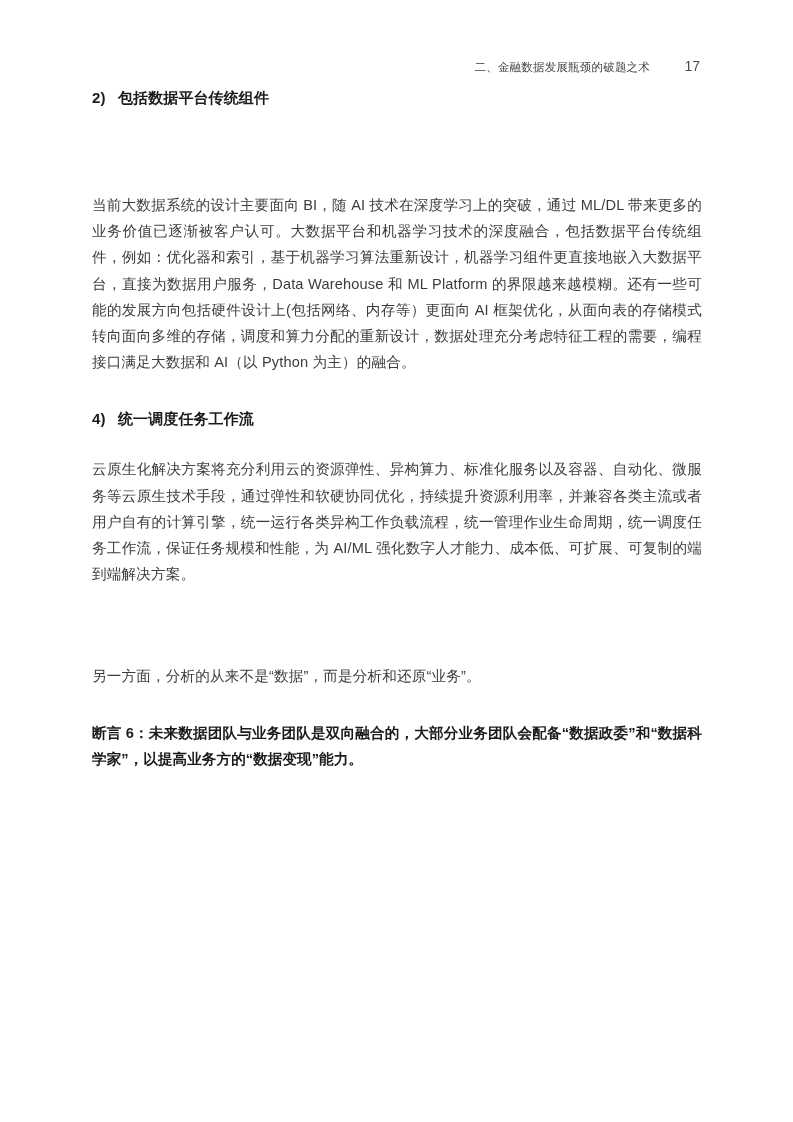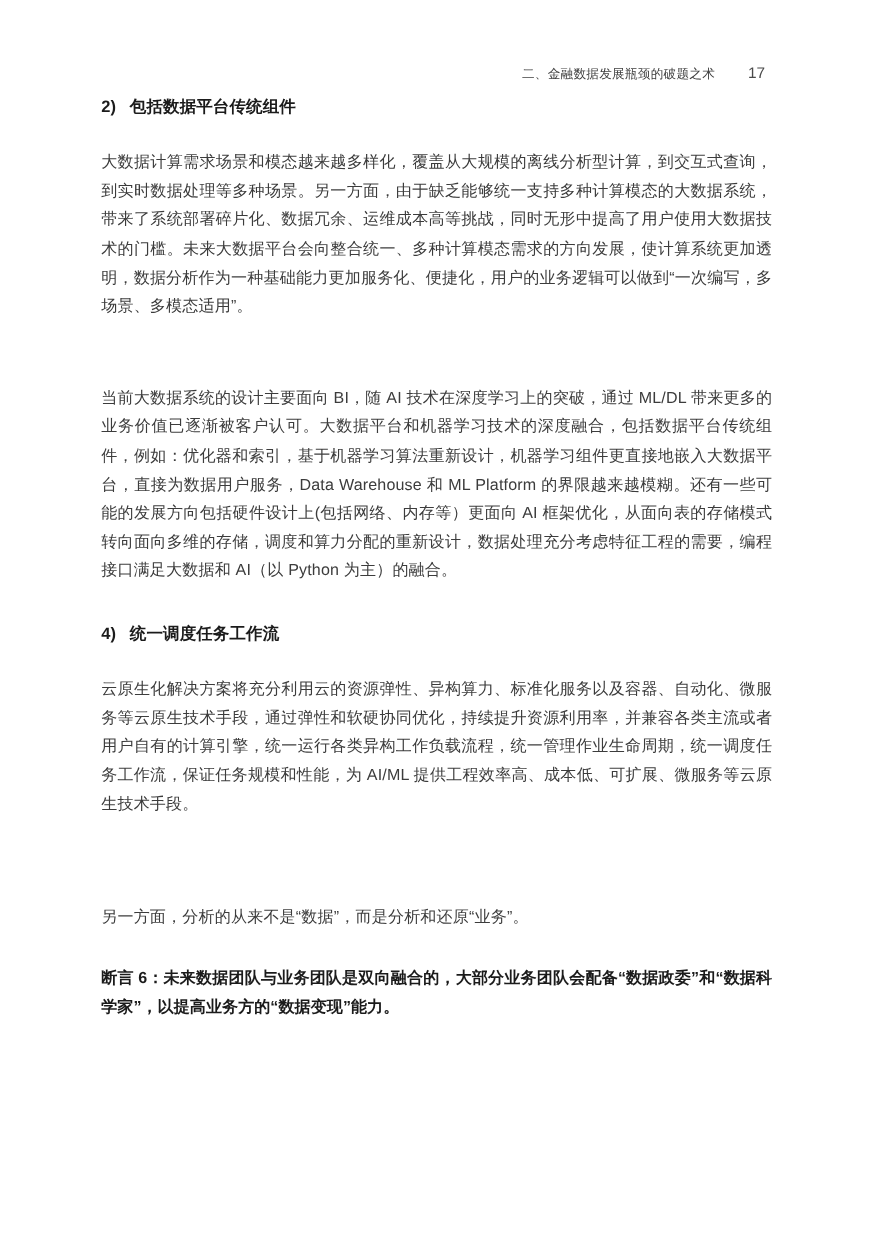--- a/index.html
+++ b/index.html
@@ -33,21 +33,21 @@
     font-size: 11.5px;
     color: #3f3f3f;
     letter-spacing: 0.2px;
     white-space: nowrap;
   }
   .header-pagenum {
     font-size: 14px;
     color: #4a4a4a;
     margin-left: 30px;
     min-width: 20px;
-    text-align: left;
+    text-align: right;
     font-weight: 400;
   }
   
   .content {
     position: absolute;
     top: 86px;
     left: 92px;
     width: 610px;
   }
   
@@ -107,38 +107,37 @@
   </div>
 
   <div class="content">
 
     <h3 class="sub-heading">
       <span class="marker">2)</span><span>包括数据平台传统组件</span>
     </h3>
 
     <div class="gap-h-to-p"></div>
 
-    <p class="body">大数据计算需求场景和模态越来越多样化，覆盖从大规模的离线分析型计算，到交互式查询，到实时数据处理等多种场景。另一方面，由于缺乏能够统一支持多种计算模态的大数据系统，带来了系统部署碎片化、数据冗余、运维成本高等挑战，同时无形中提高了用户使用大数据技术的门槛。未来大数据平台会向整合统一、多种计算模态需求的方向发展，使计算系统更加透明，数据分析作为一种基础能力更加服务化、便捷化，用户的业务逻辑可以做到“一次编写，多场景、多模态适用”。</p>
 
     <div class="gap-p-to-h"></div>
 
 
     <div class="gap-h-to-p"></div>
 
     <p class="body">当前大数据系统的设计主要面向 BI，随 AI 技术在深度学习上的突破，通过 ML/DL 带来更多的业务价值已逐渐被客户认可。大数据平台和机器学习技术的深度融合，包括数据平台传统组件，例如：优化器和索引，基于机器学习算法重新设计，机器学习组件更直接地嵌入大数据平台，直接为数据用户服务，Data Warehouse 和 ML Platform 的界限越来越模糊。还有一些可能的发展方向包括硬件设计上(包括网络、内存等）更面向 AI 框架优化，从面向表的存储模式转向面向多维的存储，调度和算力分配的重新设计，数据处理充分考虑特征工程的需要，编程接口满足大数据和 AI（以 Python 为主）的融合。</p>
 
     <div class="gap-p-to-h"></div>
 
     <h3 class="sub-heading">
       <span class="marker">4)</span><span>统一调度任务工作流</span>
     </h3>
 
     <div class="gap-h-to-p"></div>
 
-    <p class="body">云原生化解决方案将充分利用云的资源弹性、异构算力、标准化服务以及容器、自动化、微服务等云原生技术手段，通过弹性和软硬协同优化，持续提升资源利用率，并兼容各类主流或者用户自有的计算引擎，统一运行各类异构工作负载流程，统一管理作业生命周期，统一调度任务工作流，保证任务规模和性能，为 AI/ML 提供工程效率高、成本低、可扩展、微服务等云原生技术手段。</p>
+    <p class="body">云原生化解决方案将充分利用云的资源弹性、异构算力、标准化服务以及容器、自动化、微服务等云原生技术手段，通过弹性和软硬协同优化，持续提升资源利用率，并兼容各类主流或者用户自有的计算引擎，统一运行各类异构工作负载流程，统一管理作业生命周期，统一调度任务工作流，保证任务规模和性能，为 AI/ML 强化数字人才能力、成本低、可扩展、可复制的端到端解决方案。</p>
 
     <div class="gap-p-to-section"></div>
 
 
     <div class="gap-section-to-p"></div>
 
     <p class="body">另一方面，分析的从来不是“数据”，而是分析和还原“业务”。</p>
 
     <div class="gap-p-to-assert"></div>
 

